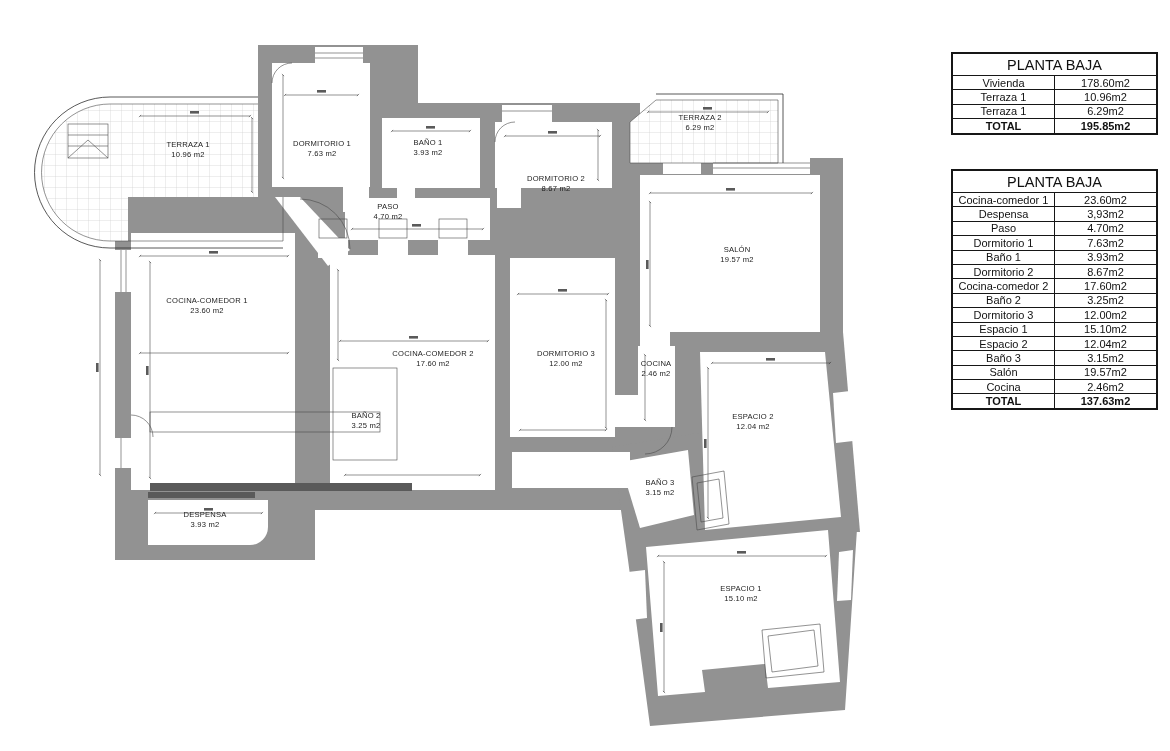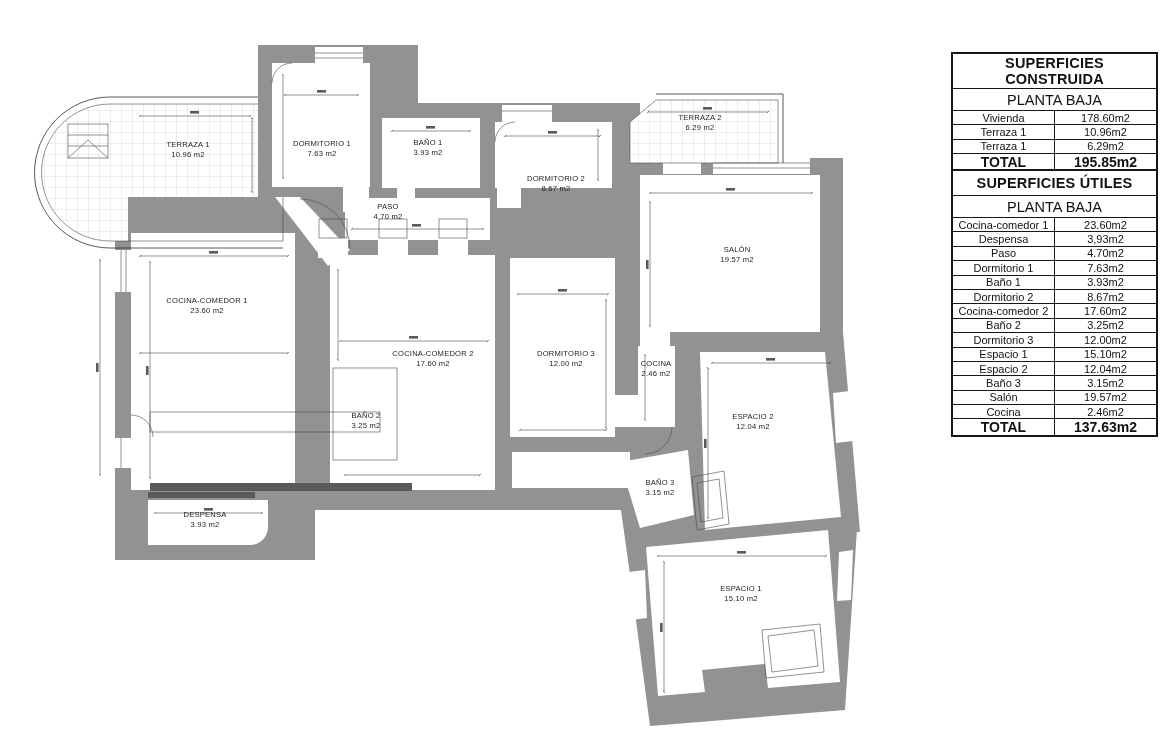--- a/index.html
+++ b/index.html
@@ -12,21 +12,21 @@
   .thin{stroke:#2f2f2f;stroke-width:.8;fill:none;}
   .thinner{stroke:#4a4a4a;stroke-width:.6;fill:none;}
   .dtx{fill:#3d3d3d;opacity:.85;}
   .tblwrap{position:absolute;}
   table{border-collapse:collapse;width:205px;background:#fff;}
   td{border:1px solid #161616;text-align:center;color:#111;
      font-family:"Liberation Sans",sans-serif;}
   .t-title td{font-size:14.5px;font-weight:bold;height:22px;letter-spacing:.2px;}
   .t-sub td{font-size:14.5px;height:19px;text-align:center;}
   .t-row td{font-size:11px;height:13.4px;padding:0 2px;}
-  .t-total td{font-size:14px;font-weight:bold;height:14px;}
+  .t-total td{font-size:11px;font-weight:bold;height:14px;}
   table{outline:1px solid #161616;}
 </style>
 </head>
 <body>
 
 <div class="stage">
 
 <svg width="1170" height="751" viewBox="0 0 1170 751">
   <defs>
     <pattern id="tile" width="11" height="11" patternUnits="userSpaceOnUse">
@@ -258,23 +258,20 @@
     <g>
       <text class="room-label" x="741" y="591">ESPACIO 1</text>
       <text class="room-label" x="741" y="601">15.10 m2</text>
     </g>
   </g>
 </svg>
 
 <div class="tblwrap" style="left:952px;top:53px;">
   <table>
     <tbody>
-          <tr class="t-title">
-            <td colspan="2">SUPERFICIES CONSTRUIDA</td>
-          </tr>
     <tr class="t-sub">
             <td colspan="2">PLANTA BAJA</td>
           </tr>
     <tr class="t-row">
       <td style="width:50%">Vivienda</td>
       <td>178.60m2</td>
           </tr>
     <tr class="t-row">
       <td>Terraza 1</td>
       <td>10.96m2</td>
@@ -287,23 +284,20 @@
       <td>TOTAL</td>
       <td>195.85m2</td>
           </tr>
   </tbody>
       </table>
 </div>
 
 <div class="tblwrap" style="left:952px;top:170px;">
   <table>
     <tbody>
-          <tr class="t-title">
-            <td colspan="2">SUPERFICIES ÚTILES</td>
-          </tr>
     <tr class="t-sub">
             <td colspan="2">PLANTA BAJA</td>
           </tr>
     <tr class="t-row">
       <td style="width:50%">Cocina-comedor 1</td>
       <td>23.60m2</td>
           </tr>
     <tr class="t-row">
       <td>Despensa</td>
       <td>3,93m2</td>

